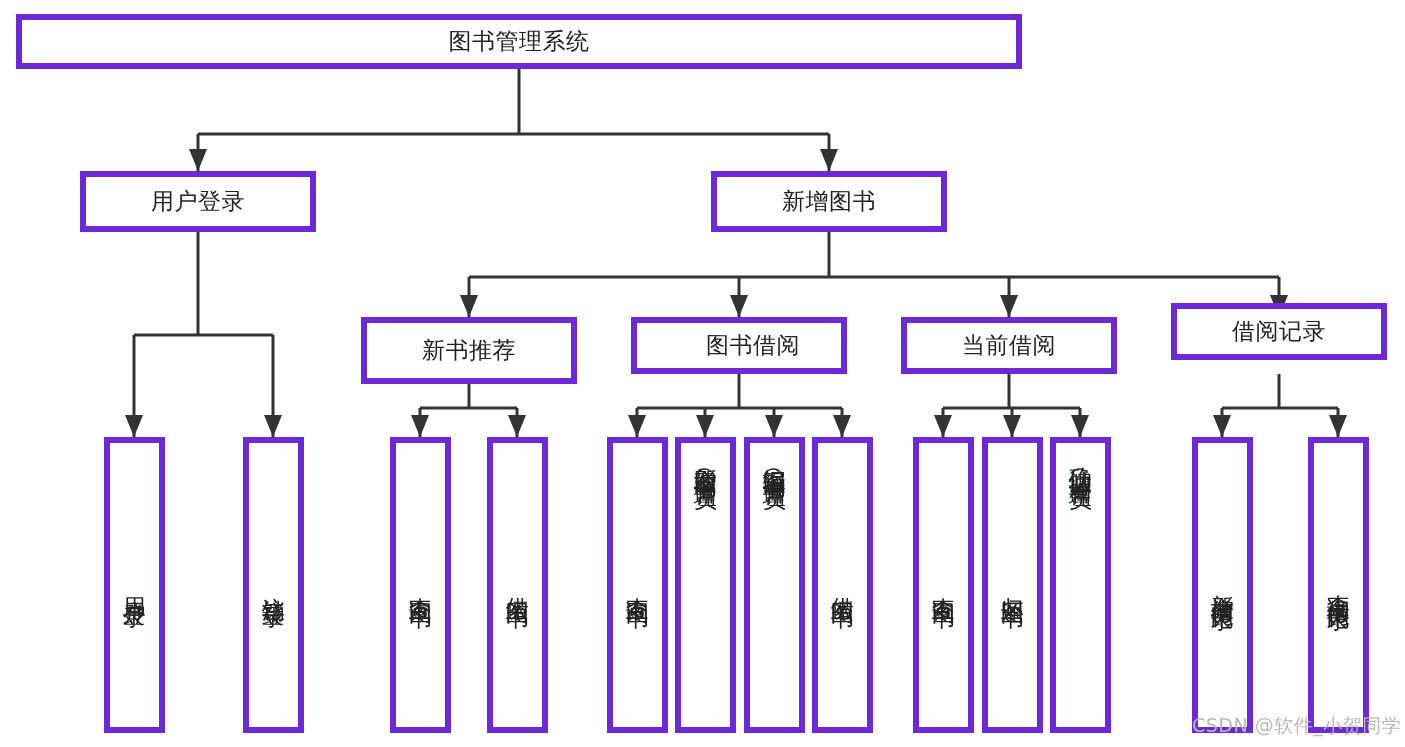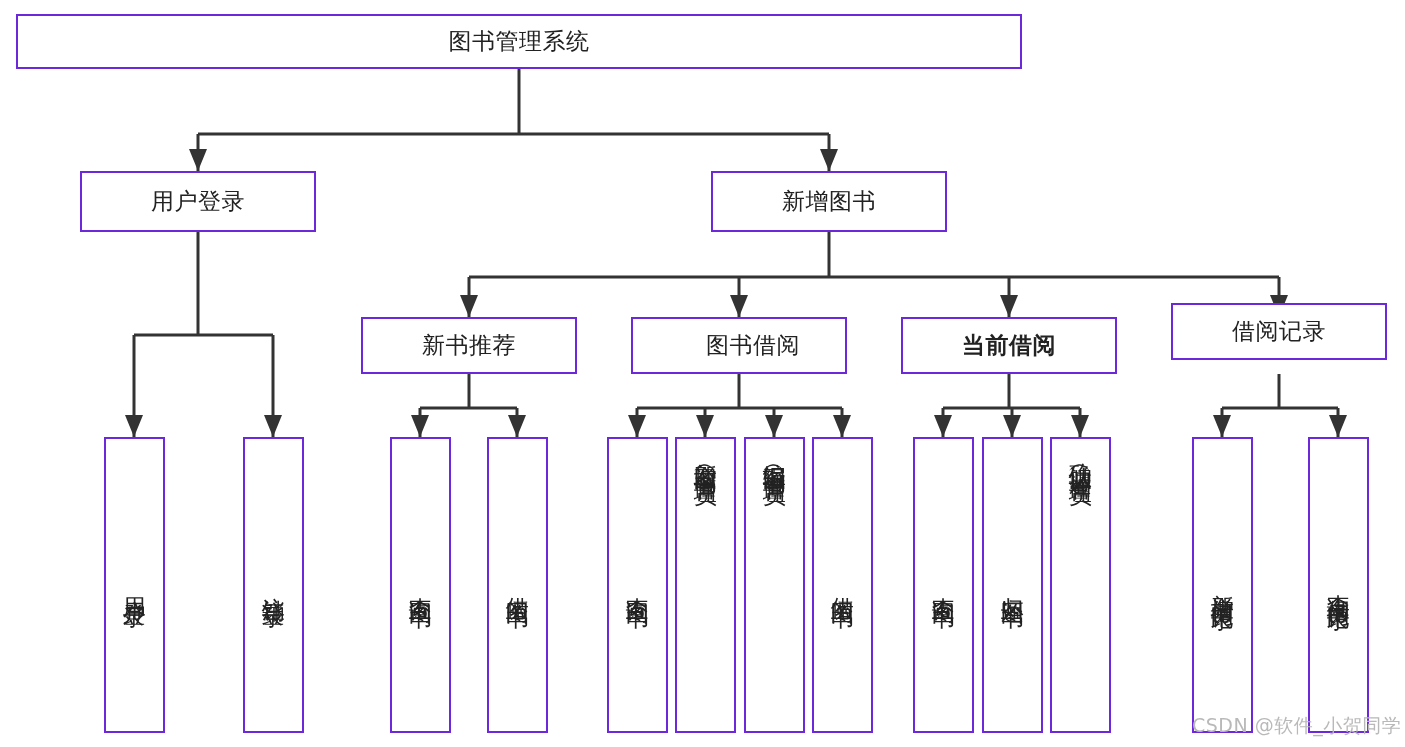--- a/index.html
+++ b/index.html
@@ -18,21 +18,21 @@
     position: absolute;
     left: 0;
     top: 0;
     width: 1405px;
     height: 747px;
   }
   .node-box {
     position: absolute;
     box-sizing: border-box;
     background: #ffffff;
-    border: 2px solid #6d28d9;
+    border: 6px solid #6d28d9;
     display: flex;
     align-items: center;
     justify-content: center;
   }
   .node-label {
     color: #222222;
     font-size: 23px;
     line-height: 1.15;
     white-space: nowrap;
     letter-spacing: 0.5px;
@@ -124,27 +124,27 @@
 <div id="boxes-layer">
     <div class="node-box" style="left: 16px; top: 14px; width: 1006px; height: 55px;">
       <span class="node-label">图书管理系统</span>
     </div>
     <div class="node-box" style="left: 80px; top: 171px; width: 236px; height: 61px;">
       <span class="node-label">用户登录</span>
     </div>
     <div class="node-box" style="left: 711px; top: 171px; width: 236px; height: 61px;">
       <span class="node-label">新增图书</span>
     </div>
-    <div class="node-box" style="left: 361px; top: 317px; width: 216px; height: 57px;">
+    <div class="node-box" style="left: 361px; top: 317px; width: 216px; height: 67px;">
       <span class="node-label">新书推荐</span>
     </div>
     <div class="node-box" style="left: 631px; top: 317px; width: 216px; height: 57px; padding-left: 28px;">
       <span class="node-label">图书借阅</span>
     </div>
-    <div class="node-box" style="left: 901px; top: 317px; width: 216px; height: 57px; font-weight: bold;">
+    <div class="node-box" style="left: 901px; top: 317px; width: 216px; height: 57px;">
       <span class="node-label">当前借阅</span>
     </div>
     <div class="node-box" style="left: 1171px; top: 303px; width: 216px; height: 57px;">
       <span class="node-label">借阅记录</span>
     </div>
     <div class="node-box leaf centered" style="left: 104px; top: 437px; width: 61px; height: 296px;">
       <span class="node-label">用户登录</span>
     </div>
     <div class="node-box leaf centered" style="left: 243px; top: 437px; width: 61px; height: 296px;">
       <span class="node-label">注销登录</span>

